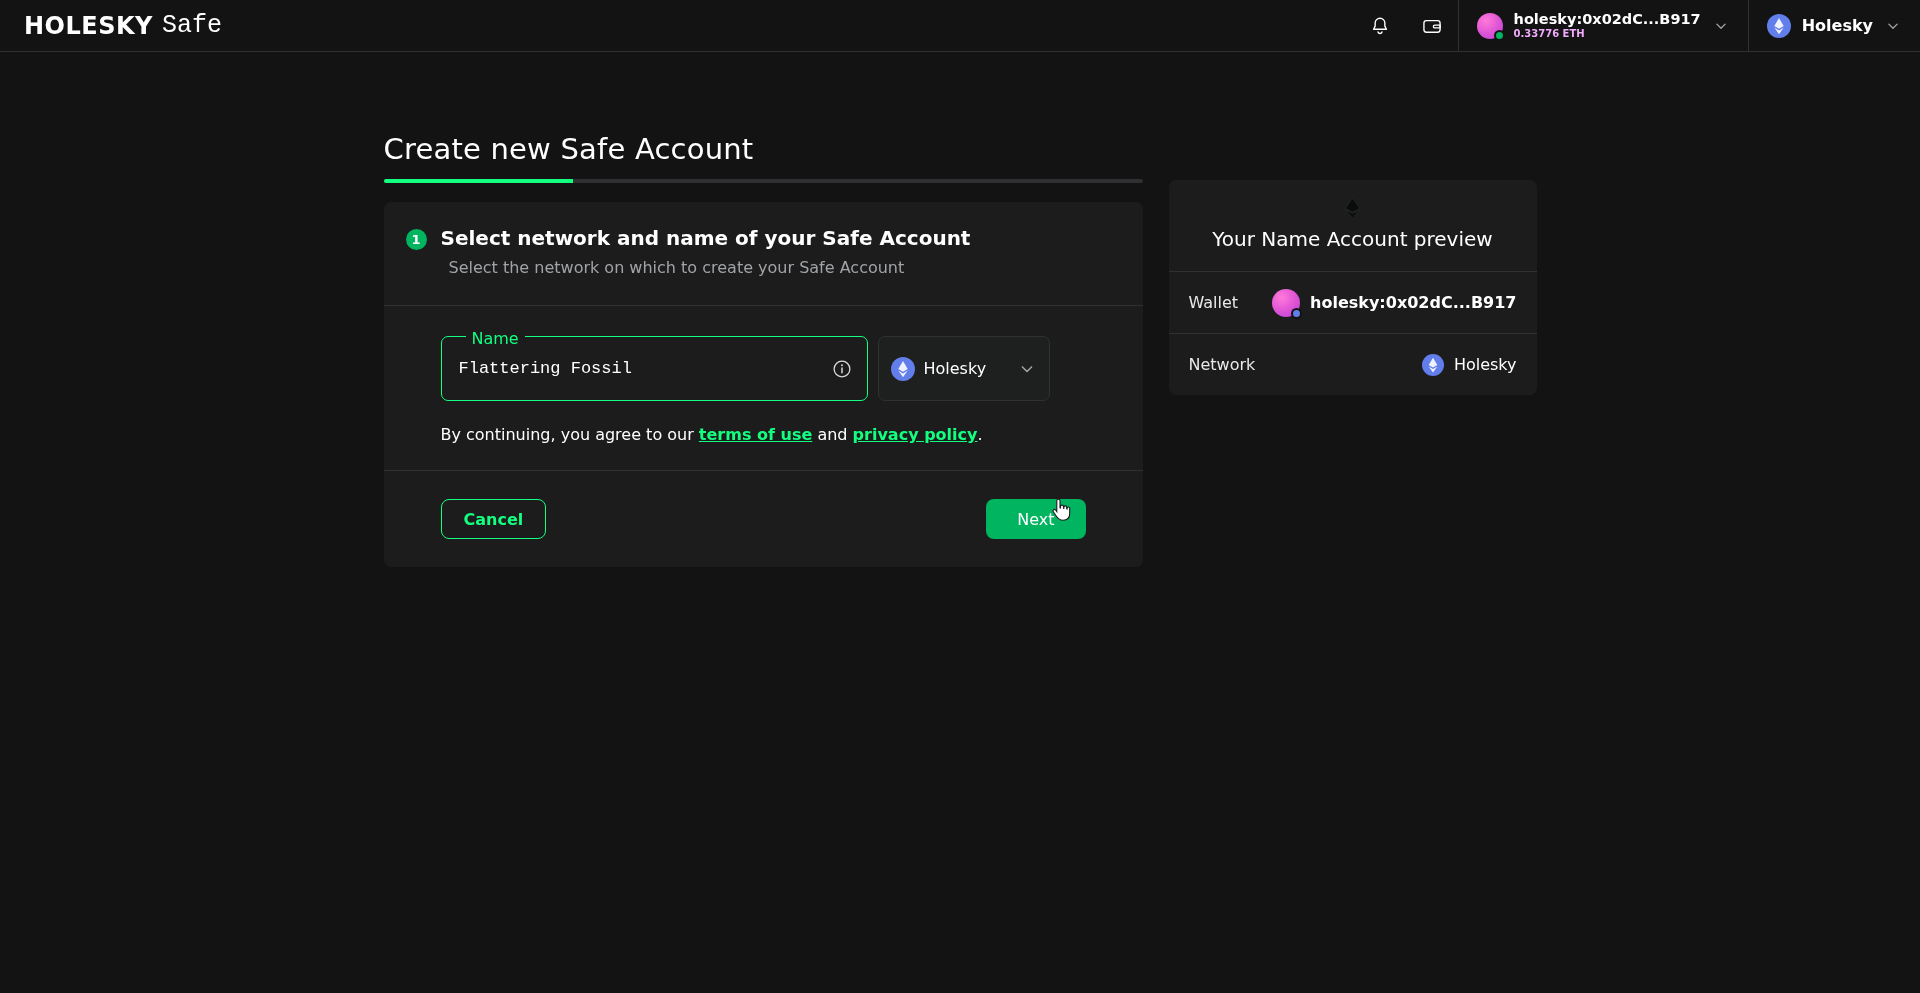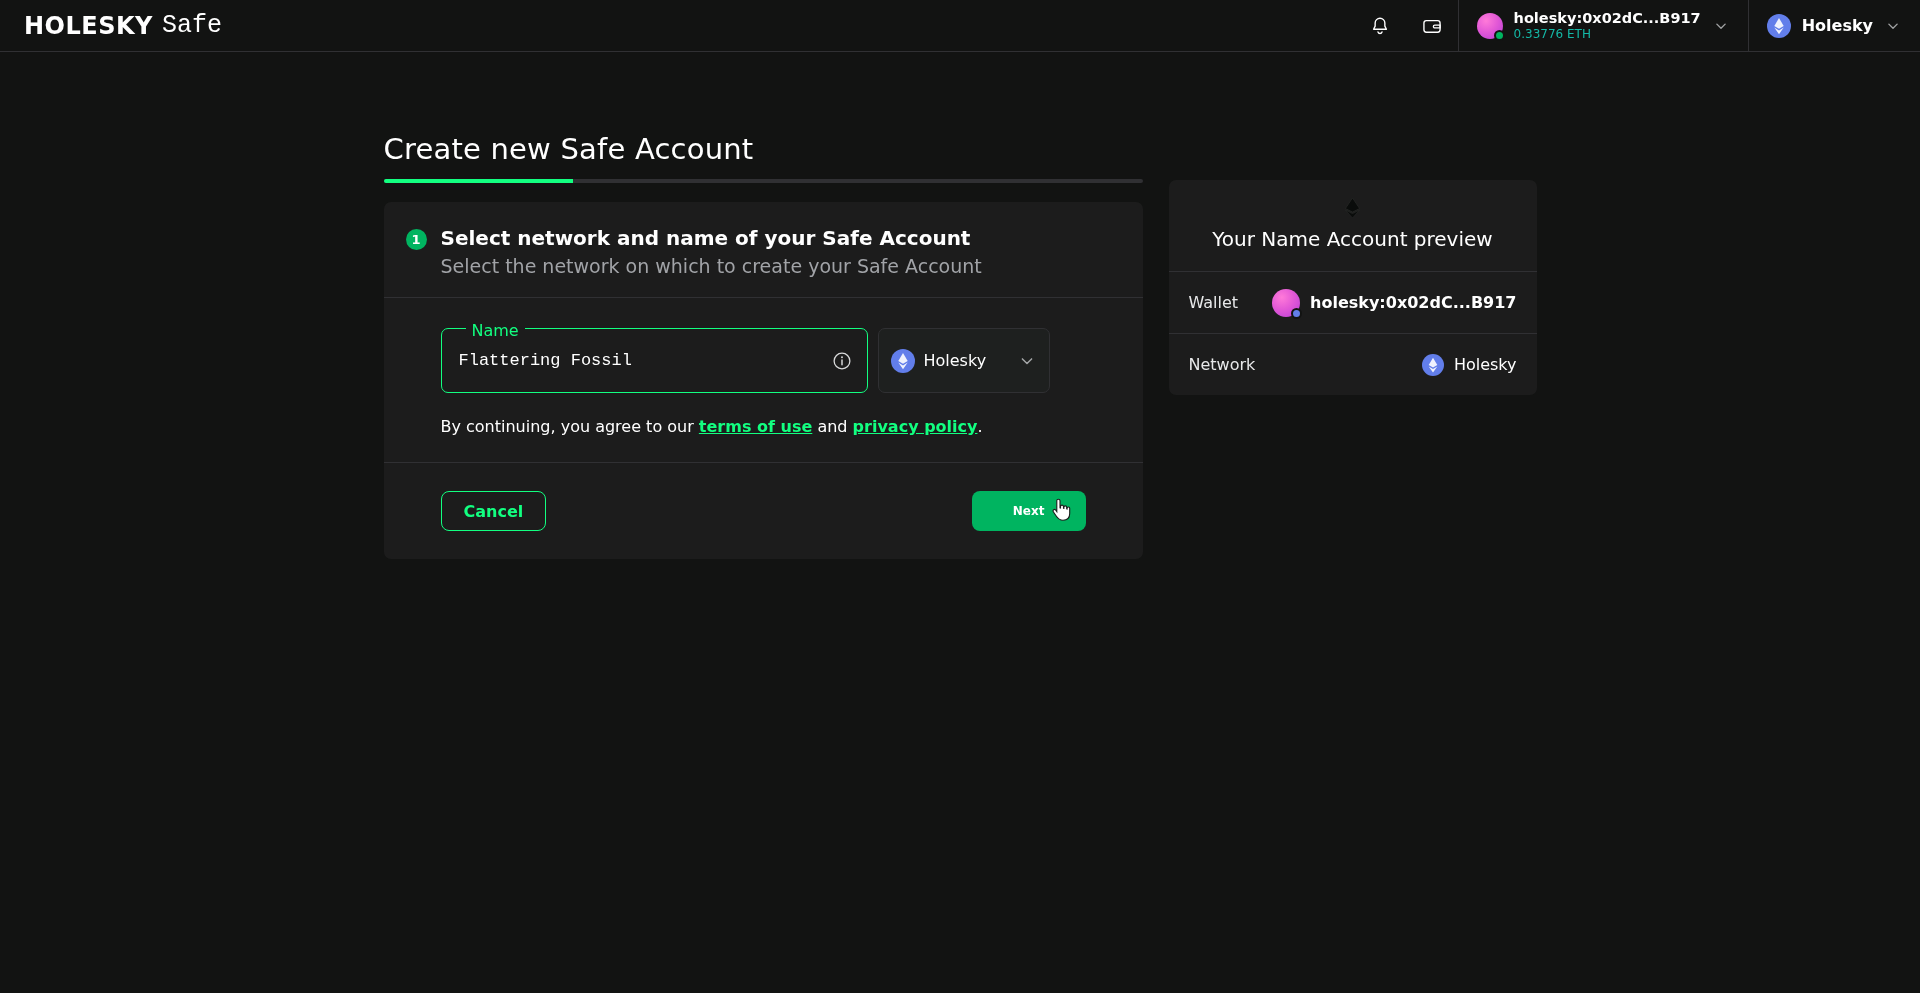--- a/index.html
+++ b/index.html
@@ -37,40 +37,40 @@
     position:relative;width:26px;height:26px;border-radius:50%;
     background:radial-gradient(circle at 35% 30%,#ff7ad9 0%,#e359d6 45%,#b63dd6 100%);
     flex:0 0 auto;
   }
   .avatar .avatar-badge{
     position:absolute;right:-2px;bottom:-2px;width:11px;height:11px;border-radius:50%;
     background:var(--accent-dark);border:2px solid var(--bg);
   }
   .wallet-text{display:flex;flex-direction:column;line-height:1.25;}
   .wallet-address{font-size:14.5px;font-weight:700;}
-  .wallet-balance{font-size:12px;font-weight:400;color:#14b8a6;}
+  .wallet-balance{font-size:10px;font-weight:700;color:#f0abfc;}
   .network-label{font-size:16px;font-weight:700;}
   .chev{display:flex;align-items:center;opacity:.75;}
   
   main{padding-top:80px;}
   .content{width:1153px;margin:0 auto;display:flex;justify-content:space-between;align-items:flex-start;}
   .left-col{width:759px;}
   h1.page-title{margin:0 0 13px;font-size:29px;font-weight:400;letter-spacing:.2px;}
   .progress-track{height:4px;background:var(--border);border-radius:3px;overflow:hidden;margin-bottom:19px;}
   .progress-fill{height:100%;width:25%;background:var(--accent);}
   .card{background:var(--card);border-radius:7px;}
   
   .step-header{display:flex;align-items:flex-start;gap:14px;padding:24px 24px 20px 22px;}
   .step-num{
     width:21px;height:21px;border-radius:50%;background:var(--accent-dark);
     color:#fff;font-size:13px;font-weight:700;display:flex;align-items:center;justify-content:center;
     margin-top:3px;flex:0 0 auto;
   }
   .step-header h2{margin:0 0 5px;font-size:20px;font-weight:700;}
-  .step-header p{margin:0;font-size:19px;color:var(--text-secondary);}
+  .step-header p{margin:8px;font-size:16px;color:var(--text-secondary);}
   .divider{border-top:1px solid var(--border);}
   .step-body{padding:30px 57px 26px;}
   .form-row{display:flex;gap:10px;margin-bottom:24px;}
   .text-field{
     position:relative;flex:0 0 427px;height:65px;
     border:1px solid var(--accent);border-radius:7px;
   }
   .text-field label{
     position:absolute;top:-8px;left:24px;background:var(--card);
     padding:0 6px;font-size:16px;color:var(--accent);
@@ -95,22 +95,22 @@
   .step-footer{
     display:flex;justify-content:space-between;align-items:center;
     padding:28px 57px;border-top:1px solid var(--border);
   }
   .btn-outline{
     height:40px;padding:8px 22px;border:1.5px solid var(--accent);border-radius:8px;
     background:transparent;color:var(--accent);font-size:16px;font-weight:700;cursor:pointer;
     font-family:inherit;
   }
   .btn-primary{
-    height:40px;padding:0 41px;border:none;border-radius:8px;
-    background:var(--accent-dark);color:#fff;font-size:12px;font-weight:700;cursor:pointer;
+    height:40px;padding:0 31px;border:none;border-radius:8px;
+    background:var(--accent-dark);color:#fff;font-size:16px;font-weight:400;cursor:pointer;
     font-family:inherit;
   }
   
   .preview-card{width:368px;margin-top:48px;}
   .preview-head{
     display:flex;flex-direction:column;align-items:center;gap:9px;padding:18px 20px 20px;
   }
   .preview-head h3{margin:0;font-size:20px;font-weight:500;}
   .preview-row{
     display:flex;justify-content:space-between;align-items:center;

